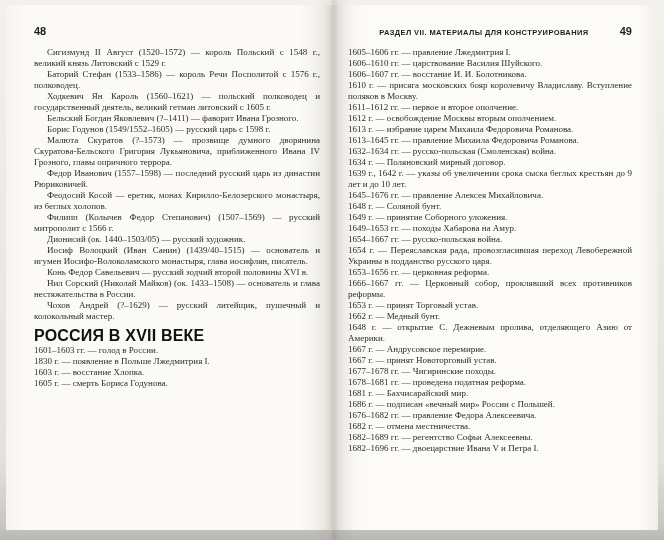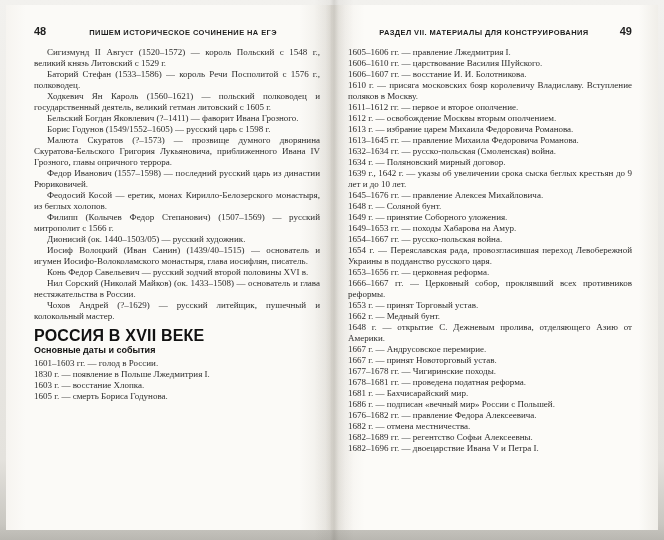--- a/index.html
+++ b/index.html
@@ -47,41 +47,39 @@
   }
 </style>
 </head>
 <body>
 
 <div class="spread">
 
   <div class="page left">
     <div class="running-head">
       <span class="pagenum">48</span>
-      <span class="headtitle">ПИШЕМ ИСТОРИЧЕСКОЕ СОЧИНЕНИЕ НА ЕГЭ</span>
     </div>
     <div class="bodytext">
       <div>
           <div class="entry">Сигизмунд II Август (1520–1572) — король Польский с 1548 г., великий князь Литовский с 1529 г.</div>
           <div class="entry">Баторий Стефан (1533–1586) — король Речи Посполитой с 1576 г., полководец.</div>
           <div class="entry">Ходкевич Ян Кароль (1560–1621) — польский полководец и государственный деятель, великий гетман литовский с 1605 г.</div>
           <div class="entry">Бельский Богдан Яковлевич (?–1411) — фаворит Ивана Грозного.</div>
           <div class="entry">Борис Годунов (1549/1552–1605) — русский царь с 1598 г.</div>
           <div class="entry">Малюта Скуратов (?–1573) — прозвище думного дворянина Скуратова-Бельского Григория Лукьяновича, приближенного Ивана IV Грозного, главы опричного террора.</div>
           <div class="entry">Федор Иванович (1557–1598) — последний русский царь из династии Рюриковичей.</div>
           <div class="entry">Феодосий Косой — еретик, монах Кирилло-Белозерского монастыря, из беглых холопов.</div>
           <div class="entry">Филипп (Колычев Федор Степанович) (1507–1569) — русский митрополит с 1566 г.</div>
           <div class="entry">Дионисий (ок. 1440–1503/05) — русский художник.</div>
           <div class="entry">Иосиф Волоцкий (Иван Санин) (1439/40–1515) — основатель и игумен Иосифо-Волоколамского монастыря, глава иосифлян, писатель.</div>
           <div class="entry">Конь Федор Савельевич — русский зодчий второй половины XVI в.</div>
           <div class="entry">Нил Сорский (Николай Майков) (ок. 1433–1508) — основатель и глава нестяжательства в России.</div>
           <div class="entry">Чохов Андрей (?–1629) — русский литейщик, пушечный и колокольный мастер.</div>
         </div>
       <h2 class="section">РОССИЯ В XVII ВЕКЕ</h2>
-      <h3 class="subsection">Основные даты и события</h3>
       <div>
           <div class="date-entry">1601–1603 гг. — голод в России.</div>
           <div class="date-entry">1830 г. — появление в Польше Лжедмитрия I.</div>
           <div class="date-entry">1603 г. — восстание Хлопка.</div>
           <div class="date-entry">1605 г. — смерть Бориса Годунова.</div>
         </div>
     </div>
   </div>
 
   <div class="page right">

